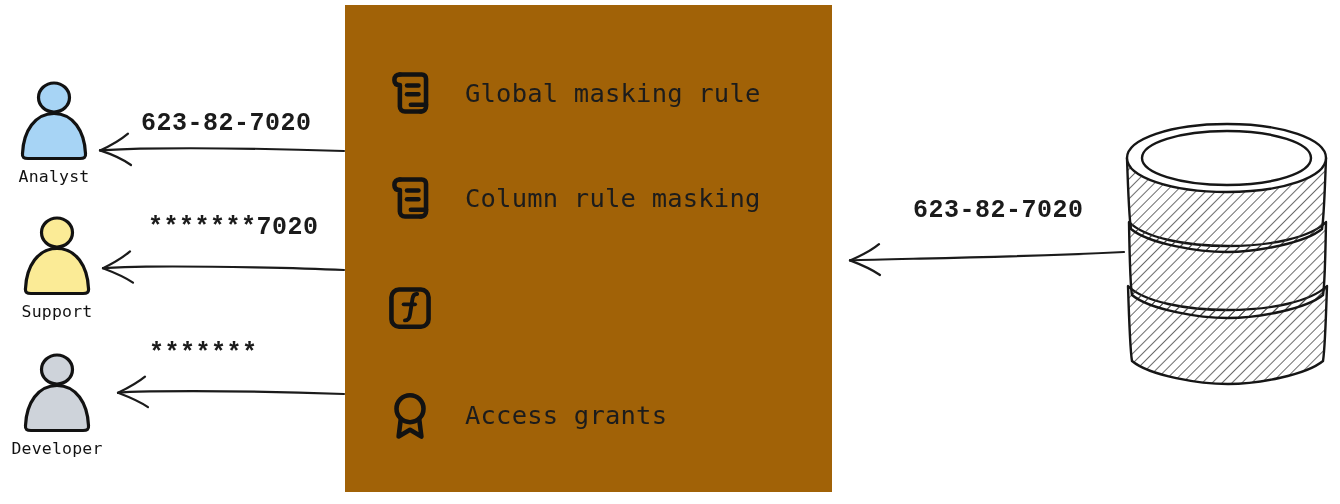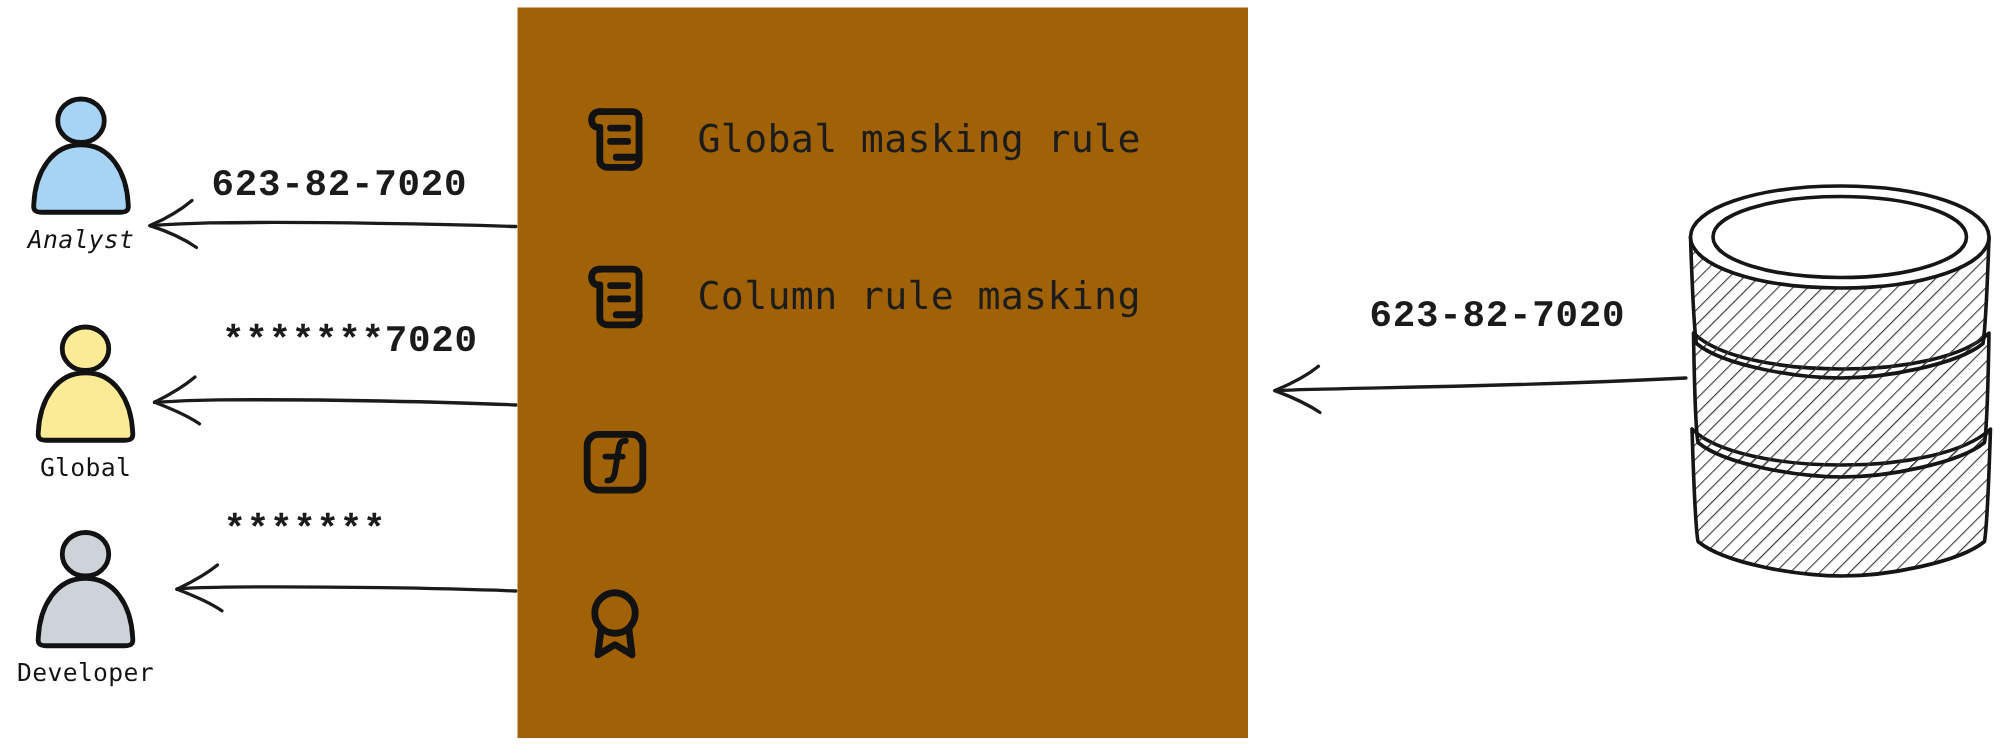--- a/index.html
+++ b/index.html
@@ -129,40 +129,40 @@
   </svg>
 
   <div class="flow-label" style="left:141px; top:109px;">623-82-7020</div>
 
   <div class="flow-label" style="left:148px; top:213px;">*******7020</div>
 
   <div class="flow-label" style="left:149px; top:339px;">*******</div>
 
   <div class="flow-label" style="left:913px; top:196px;">623-82-7020</div>
 
-  <div class="actor" style="left:0px; top:61px;font-style:italic;">
+  <div class="actor" style="left:0px; top:78px;">
     <svg class="glyph" viewBox="0 0 108 88">
       <g stroke="#121212" stroke-width="3.2" stroke-linecap="round" stroke-linejoin="round">
         <ellipse cx="54" cy="19.5" rx="15.5" ry="14.5" fill="#a7d4f5"></ellipse>
         <path d="M54,35.5 C35,35.5 23.5,53 22.5,75.5 C22,79.5 24,80.5 28,80.5
                  L80,80.5 C84,80.5 86,79.5 85.5,75.5 C84.5,53 73,35.5 54,35.5 Z" fill="#a7d4f5"></path>
       </g>
     </svg>
     <span class="caption">Analyst</span>
   </div>
 
   <div class="actor" style="left:3px; top:213px;">
     <svg class="glyph" viewBox="0 0 108 88">
       <g stroke="#121212" stroke-width="3.2" stroke-linecap="round" stroke-linejoin="round">
         <ellipse cx="54" cy="19.5" rx="15.5" ry="14.5" fill="#fbeb96"></ellipse>
         <path d="M54,35.5 C35,35.5 23.5,53 22.5,75.5 C22,79.5 24,80.5 28,80.5
                  L80,80.5 C84,80.5 86,79.5 85.5,75.5 C84.5,53 73,35.5 54,35.5 Z" fill="#fbeb96"></path>
       </g>
     </svg>
-    <span class="caption">Global</span>
+    <span class="caption">Support</span>
   </div>
 
   <div class="actor" style="left:3px; top:350px;">
     <svg class="glyph" viewBox="0 0 108 88">
       <g stroke="#121212" stroke-width="3.2" stroke-linecap="round" stroke-linejoin="round">
         <ellipse cx="54" cy="19.5" rx="15.5" ry="14.5" fill="#ced3da"></ellipse>
         <path d="M54,35.5 C35,35.5 23.5,53 22.5,75.5 C22,79.5 24,80.5 28,80.5
                  L80,80.5 C84,80.5 86,79.5 85.5,75.5 C84.5,53 73,35.5 54,35.5 Z" fill="#ced3da"></path>
       </g>
     </svg>
@@ -210,20 +210,21 @@
       </svg>
     </div>
 
     <div class="panel-row" style="top:380px;">
       <svg class="row-icon" viewBox="0 0 64 64">
         <g fill="none" stroke="#121212" stroke-width="5.4" stroke-linecap="round" stroke-linejoin="round">
           <circle cx="32" cy="24.5" r="16"></circle>
           <path d="M21,37.5 L18.5,57.5 L32,49.5 L45.5,57.5 L43,37.5"></path>
         </g>
       </svg>
+      <span class="row-label">Access grants</span>
     </div>
   </div>
 
   <svg id="database" viewBox="0 0 215 280" xmlns="http://www.w3.org/2000/svg">
     <defs>
       <pattern id="hatch" patternUnits="userSpaceOnUse" width="7" height="7" patternTransform="rotate(45)">
         <line x1="0" y1="0" x2="0" y2="7" stroke="#3a3a3a" stroke-width="1.5"></line>
       </pattern>
     </defs>
     <g stroke="#161616" stroke-width="2.4" stroke-linecap="round" stroke-linejoin="round">

